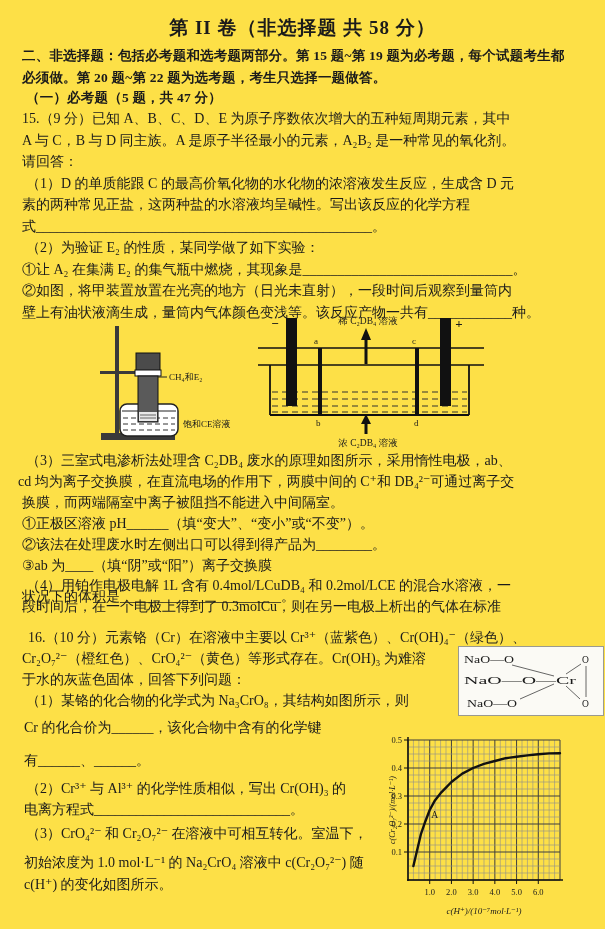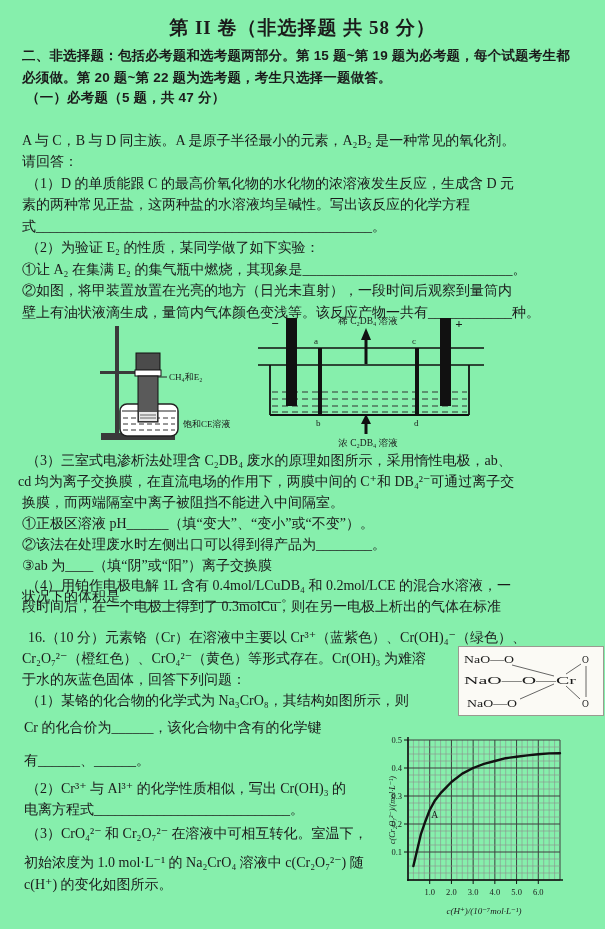--- a/index.html
+++ b/index.html
@@ -1,42 +1,43 @@
 <!DOCTYPE html>
 <html><head>
 <meta charset="utf-8">
 <style>
   html,body{margin:0;padding:0;background:#e8e8e8;}
   .page{
-    position:relative;width:605px;height:929px;margin:0 auto;background:#86efac;
+    position:relative;width:605px;height:929px;margin:0 auto;background:#fde047;
     font-family:"Liberation Serif","DejaVu Serif",serif;color:#1b1b1b;overflow:hidden;
   }
   .title{
     position:absolute;top:15px;left:0;width:100%;text-align:center;
     font-size:19px;font-weight:700;letter-spacing:1px;
   }
   .ln{position:absolute;white-space:nowrap;font-size:14px;line-height:18px;}
   .bold{
-    font-family:Liberation Sans, sans-serif;
+    font-family:Liberation Serif, serif;
     font-weight:700;font-size:13.5px;letter-spacing:0.2px;
   }
   svg text{font-family:"Liberation Serif","DejaVu Serif",serif;fill:#1b1b1b;}
   .figure{position:absolute;}
 </style>
 </head>
 <body>
 
 <div class="page">
 
   <div class="title">第 II 卷（非选择题 共 58 分）</div>
 
   <div class="ln bold" style="top:47px;left:22px">二、非选择题：包括必考题和选考题两部分。第 15 题~第 19 题为必考题，每个试题考生都</div>
   <div class="ln bold" style="top:69px;left:22px">必须做。第 20 题~第 22 题为选考题，考生只选择一题做答。</div>
   <div class="ln bold" style="top:89px;left:26px">（一）必考题（5 题，共 47 分）</div>
 
+  <div class="ln" style="top:110px;left:22px">15.（9 分）已知 A、B、C、D、E 为原子序数依次增大的五种短周期元素，其中</div>
   <div class="ln" style="top:132px;left:22px">A 与 C，B 与 D 同主族。A 是原子半径最小的元素，A₂B₂ 是一种常见的氧化剂。</div>
   <div class="ln" style="top:153px;left:22px">请回答：</div>
   <div class="ln" style="top:175px;left:26px">（1）D 的单质能跟 C 的最高价氧化物的水化物的浓溶液发生反应，生成含 D 元</div>
   <div class="ln" style="top:196px;left:22px">素的两种常见正盐，这两种盐的水溶液均呈碱性。写出该反应的化学方程</div>
   <div class="ln" style="top:218px;left:22px">式________________________________________________。</div>
   <div class="ln" style="top:239px;left:26px">（2）为验证 E₂ 的性质，某同学做了如下实验：</div>
   <div class="ln" style="top:261px;left:22px">①让 A₂ 在集满 E₂ 的集气瓶中燃烧，其现象是______________________________。</div>
   <div class="ln" style="top:282px;left:22px">②如图，将甲装置放置在光亮的地方（日光未直射），一段时间后观察到量筒内</div>
   <div class="ln" style="top:304px;left:22px">壁上有油状液滴生成，量筒内气体颜色变浅等。该反应产物一共有____________种。</div>
 

